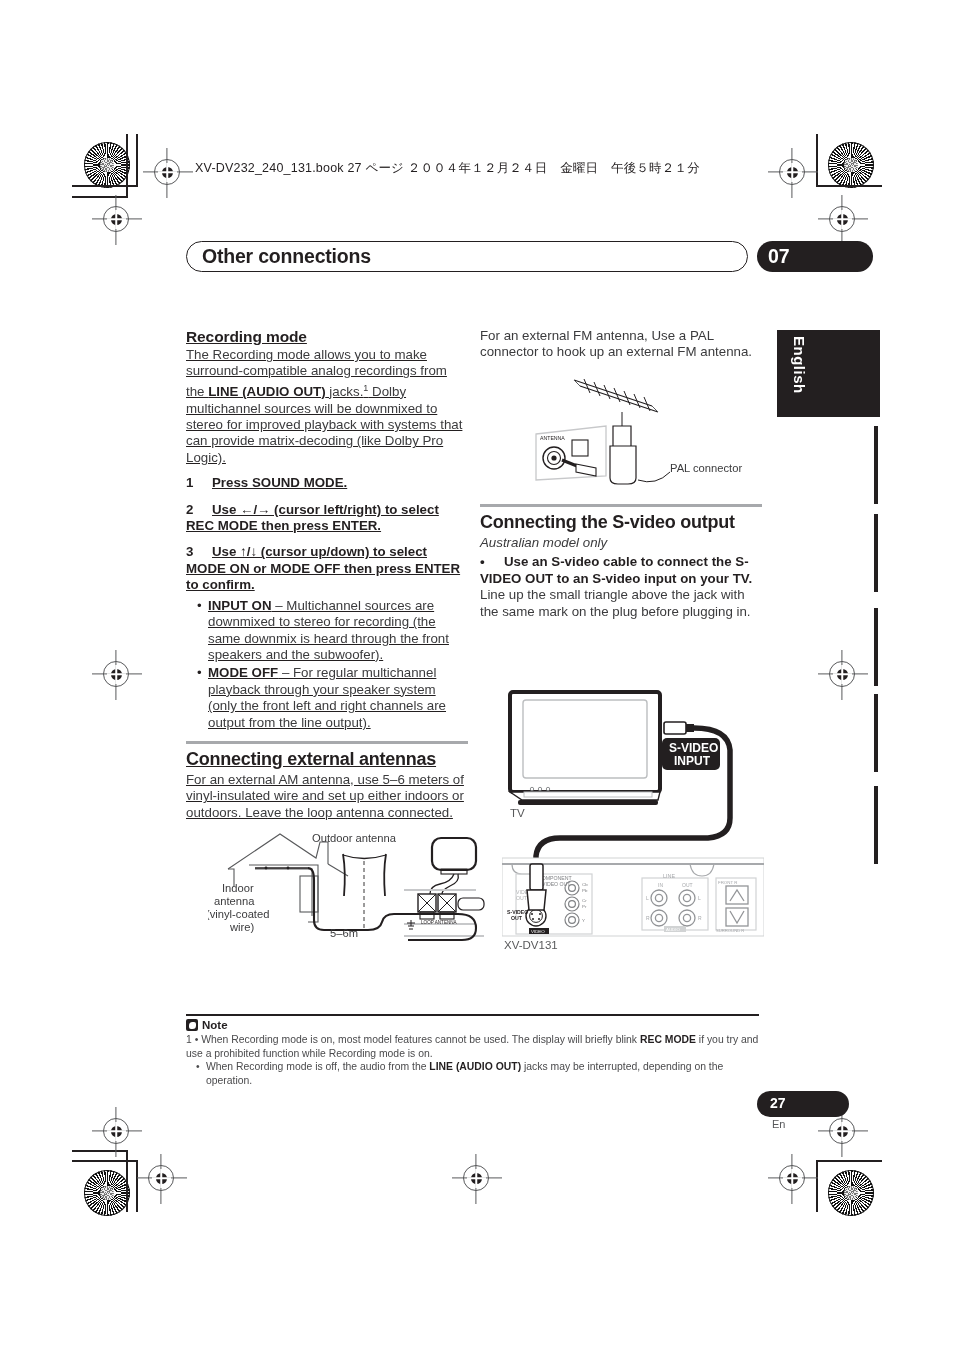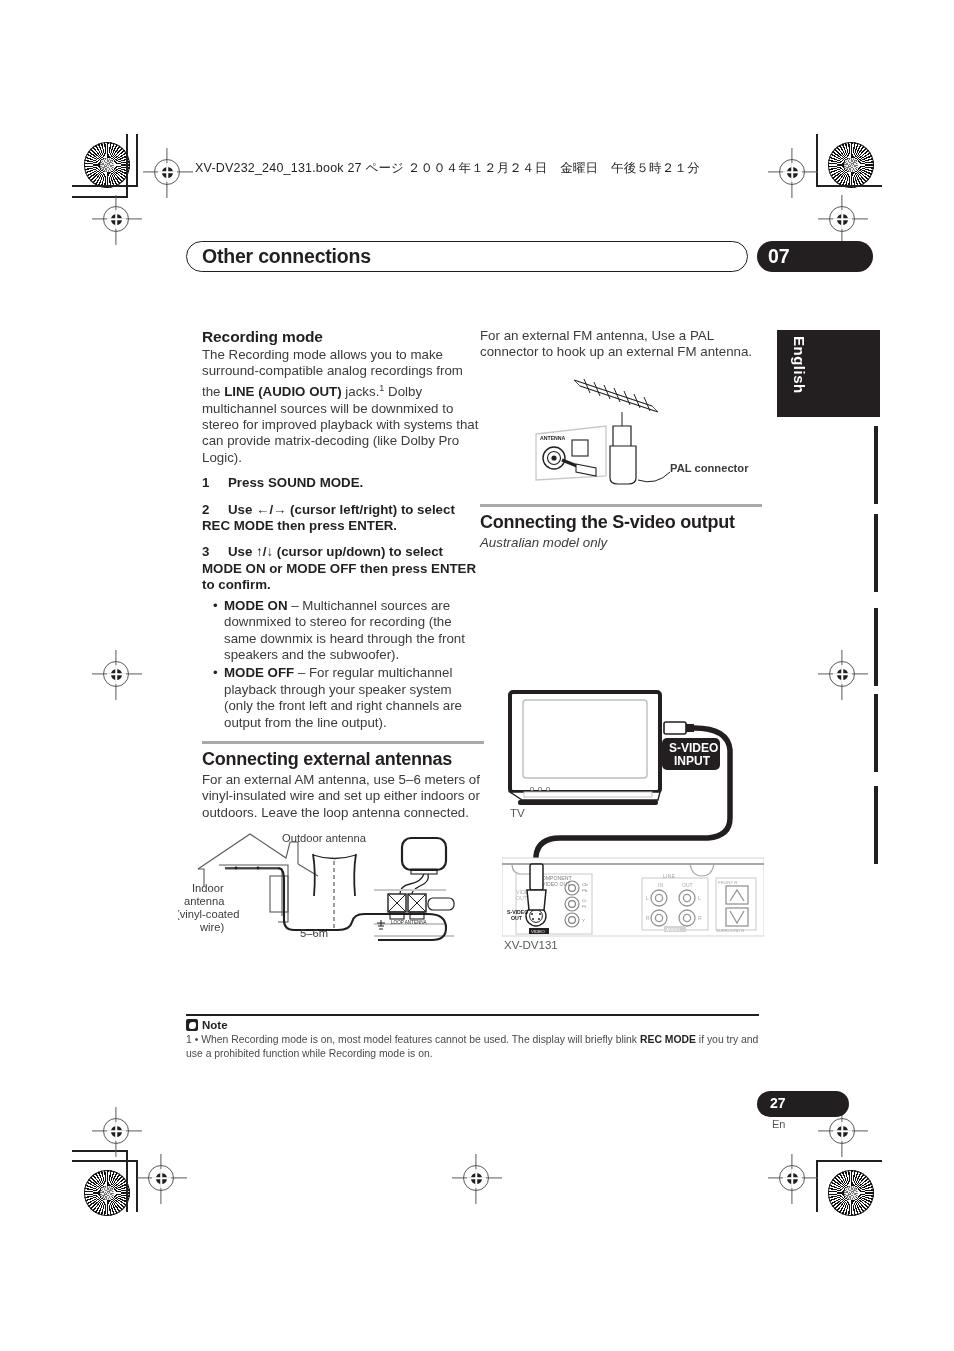--- a/index.html
+++ b/index.html
@@ -134,21 +134,21 @@
   }
   .edge-tab {
     position: absolute;
     left: 874px;
     width: 4px;
     background: #231f20;
   }
 
   
   .col { position: absolute; width: 282px; }
-  .col-left  { left: 202px; }
+  .col-left  { left: 186px; text-decoration: underline; }
   .col-right { left: 480px; }
 
   h2.sec {
     font-size: 18px;
     font-weight: bold;
     margin: 0 0 2px 0;
     letter-spacing: -0.25px;
     color: #231f20;
   }
   h3.sub {
@@ -378,33 +378,33 @@
     <li>
       <span class="num">2</span><span>Use ←/→ (cursor left/right) to select REC MODE then press ENTER.</span>
     </li>
     <li style="margin-bottom:4px;">
       <span class="num">3</span><span>Use ↑/↓ (cursor up/down) to select MODE ON or MODE OFF then press ENTER to confirm.</span>
     </li>
   </ol>
 
   <ul class="bul">
     <li>
-      <b>MODE ON</b><span> – Multichannel sources are downmixed to stereo for recording (the same downmix is heard through the front speakers and the subwoofer).</span>
+      <b>INPUT ON</b><span> – Multichannel sources are downmixed to stereo for recording (the same downmix is heard through the front speakers and the subwoofer).</span>
     </li>
     <li>
       <b>MODE OFF</b><span> – For regular multichannel playback through your speaker system (only the front left and right channels are output from the line output).</span>
     </li>
   </ul>
 
   <div class="rule" style="margin-top:10px;"></div>
   <h2 class="sec">Connecting external antennas</h2>
   <p class="body tight">For an external AM antenna, use 5–6 meters of vinyl-insulated wire and set up either indoors or outdoors. Leave the loop antenna connected.</p>
 </div>
 
-<div class="fig" style="left:178px; top:824px; width:285px; height:135px;text-decoration:underline;">
+<div class="fig" style="left:208px; top:824px; width:285px; height:135px;text-decoration:underline;">
   <svg width="285" height="135" viewBox="0 0 285 135">
     <g fill="none" stroke="#58595b" stroke-width="1.1">
 
       <path d="M20 45 L72 10 L108 34 L112 18 L120 18 L120 40"></path>
       <path d="M120 40 L140 52"></path>
       <path d="M20 45 L26 45 L26 62"></path>
 
       <path d="M41 41 L110 41 L110 98 L100 98"></path>
       <path d="M47 45 L104 45 L104 92"></path>
 
@@ -447,21 +447,21 @@
       <text x="122" y="113">5–6m</text>
       <text x="213" y="100" font-size="4.6" fill="#231f20">LOOP ANTENNA</text>
     </g>
   </svg>
 </div>
 
 <div class="col col-right" style="top:328px;">
   <p class="body">For an external FM antenna, Use a PAL connector to hook up an external FM antenna.</p>
 </div>
 
-<div class="fig" style="left:510px; top:368px; width:250px; height:122px;font-weight:bold;">
+<div class="fig" style="left:510px; top:368px; width:250px; height:122px;">
   <svg width="250" height="122" viewBox="0 0 250 122">
     <g fill="none" stroke="#58595b" stroke-width="1">
 
       <path d="M70 18 L148 44" stroke="#231f20" stroke-width="1.2"></path>
       <path d="M64 12 L142 38" stroke="#231f20" stroke-width="1.2"></path>
       <path d="M64 12 L70 18 M142 38 L148 44"></path>
       <g stroke="#231f20" stroke-width="1">
         <path d="M74 11 L80 25"></path>
           <path d="M84 14 L90 28"></path>
           <path d="M94 17 L100 31"></path>
@@ -492,20 +492,23 @@
       <text x="30" y="72" font-size="5.2">ANTENNA</text>
       <text x="160" y="104" font-size="11.2" fill="#3b3b3d">PAL connector</text>
     </g>
   </svg>
 </div>
 
 <div class="col col-right" style="top:504px;">
   <div class="rule"></div>
   <h2 class="sec">Connecting the S-video output</h2>
   <div class="ital">Australian model only</div>
+  <p class="bullet-bold">
+    <span class="dot">•</span><b>Use an S-video cable to connect the S-VIDEO OUT to an S-video input on your TV.</b><span> Line up the small triangle above the jack with the same mark on the plug before plugging in.</span>
+  </p>
 </div>
 
 <div class="fig" style="left:502px; top:688px; width:262px; height:265px;">
   <svg width="262" height="265" viewBox="0 0 262 265">
 
     <g>
       <rect x="8" y="4" width="150" height="100" rx="3" fill="#ffffff" stroke="#231f20" stroke-width="4"></rect>
       <rect x="21" y="12" width="124" height="78" rx="3" fill="#ffffff" stroke="#bcbec0" stroke-width="1.4"></rect>
       <path d="M8 104 L20 112 L156 112 L158 104 Z" fill="#ffffff" stroke="#231f20" stroke-width="1.4"></path>
       <rect x="22" y="104" width="128" height="5" fill="#ffffff" stroke="#bcbec0" stroke-width="1"></rect>
@@ -608,18 +611,21 @@
 <div class="note-head">
   <span class="note-ico"></span><span>Note</span>
 </div>
 <div class="note-body">
   <div style="padding-left:0;">
     <span class="fn-num">1</span>
     •
     <span>When Recording mode is on, most model features cannot be used. The display will briefly blink </span><b>REC MODE</b><span> if you try and use a prohibited function while Recording mode is on.</span>
   </div>
   <ul>
+    <li>
+      <span>When Recording mode is off, the audio from the </span><b>LINE (AUDIO OUT)</b><span> jacks may be interrupted, depending on the operation.</span>
+    </li>
   </ul>
 </div>
 
 <div class="pagenum-pill"></div>
 <div class="pagenum">27</div>
 <div class="pagelang">En</div>
 
 </body></html>

